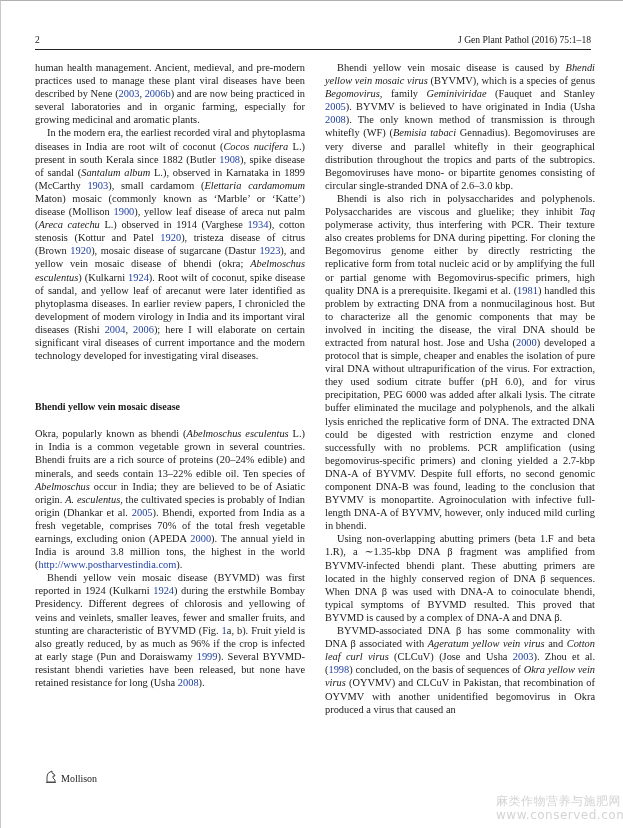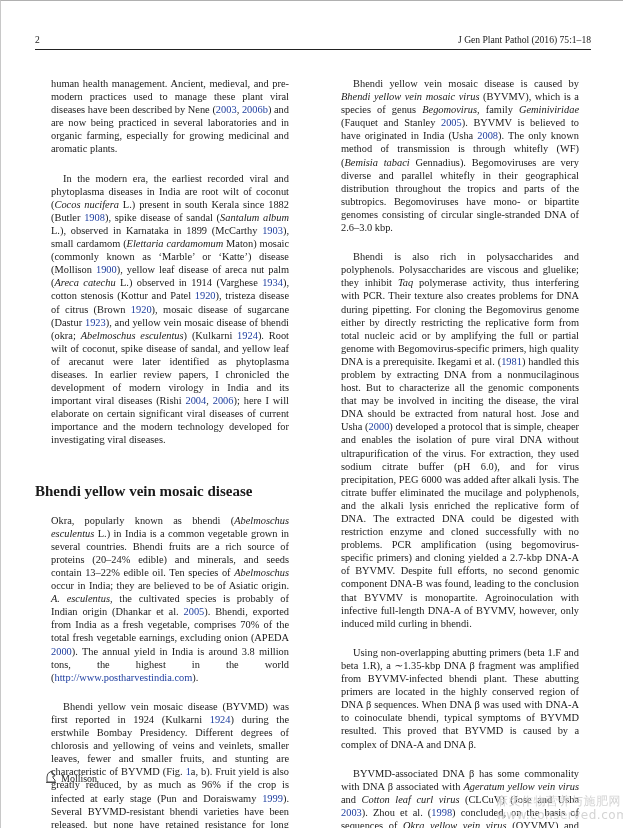--- a/index.html
+++ b/index.html
@@ -14,23 +14,23 @@
     }
     .header .pn { position: absolute; left: 0; top: 0; }
     .header .jr { position: absolute; right: 0; top: 0; }
     .rule { position: absolute; left: 34px; top: 48px; width: 556px; height: 1px; background: #222; }
     .col {
       position: absolute; top: 60px; width: 270px;
       font-size: 10.4px; line-height: 13.1px; text-align: justify; hyphens: manual;
     }
     .col.left { left: 34px; }
     .col.right { left: 324px; }
-    .col p { margin: 16px; text-indent: 12px; }
+    .col p { margin: 0; text-indent: 12px; }
     .col p.noind { text-indent: 0; }
-    .col h2 { font-size: 15px; font-weight: bold; margin: 38px 0 14px 0; line-height: 13.1px; }
+    .col h2 { font-size: 10px; font-weight: bold; margin: 38px 0 14px 0; line-height: 13.1px; }
     a, .ref { color: #1f3fa0; text-decoration: none; }
     em { font-style: italic; }
     .footer-logo {
       position: absolute; left: 44px; top: 769px; font-size: 10px; line-height: 14px;
       display: flex; align-items: center; gap: 4px; color: #222;
     }
     .footer-logo svg { width: 12px; height: 13px; }
     .watermark {
       position: absolute; left: 495px; top: 793px; width: 128px;
       font-family: "DejaVu Sans", sans-serif; color: #d4d4d4; font-size: 12px; line-height: 14px;

